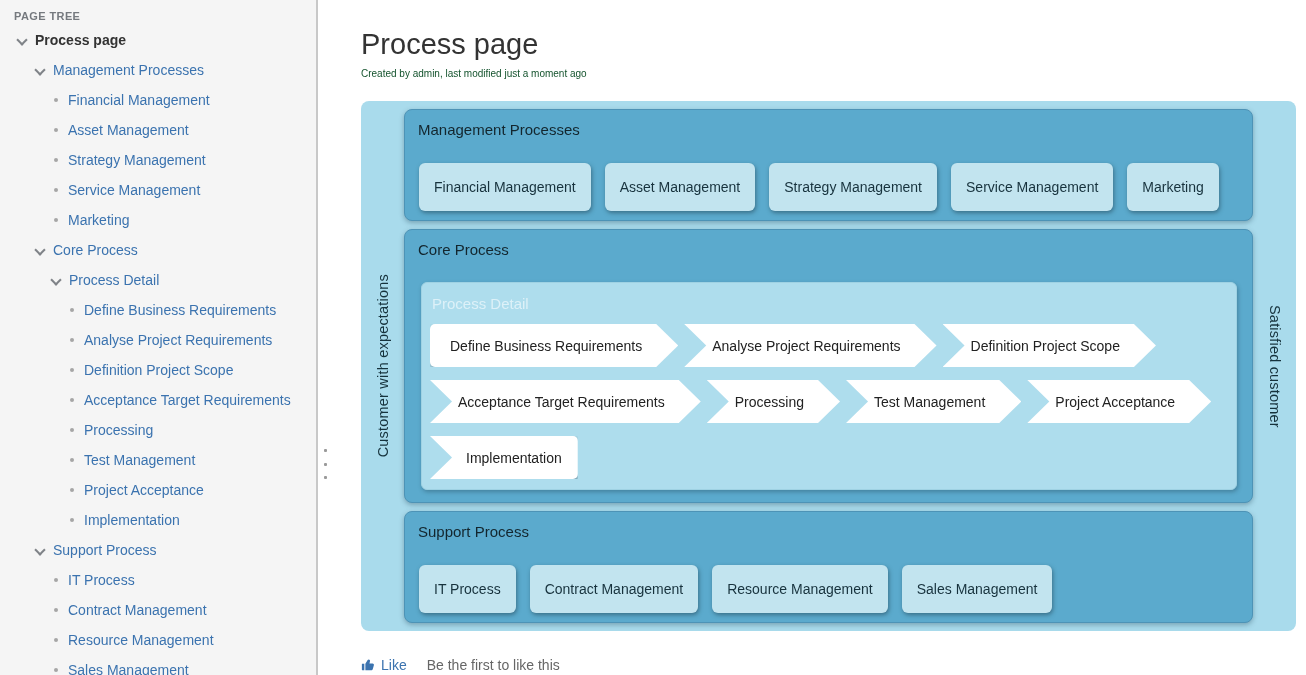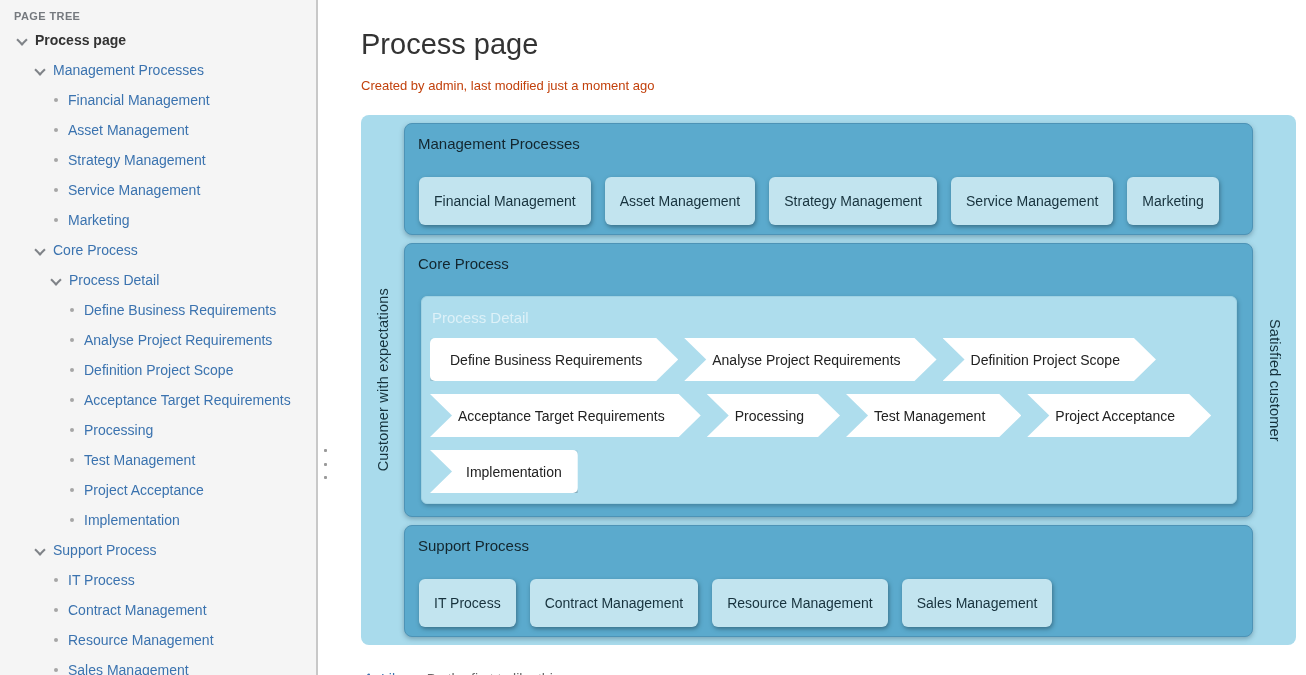--- a/index.html
+++ b/index.html
@@ -61,21 +61,21 @@
   
   .content {
     position: absolute; left: 320px; top: 0; right: 0; bottom: 0;
     padding: 26px 0 0 41px; box-sizing: border-box;
   }
   .page-title {
     font-size: 29px; font-weight: 400; color: #333333;
     margin: 0; line-height: 36px;
   }
   .byline {
-    font-size: 13px; color: #c2410c; margin-top: 16px;
+    font-size: 10px; color: #14532d; margin-top: 6px;
   }
 
   
   .diagram {
     margin-top: 22px;
     width: 935px; height: 530px;
     background: #a9dbec;
     border-radius: 8px;
     box-sizing: border-box;
     display: flex;

